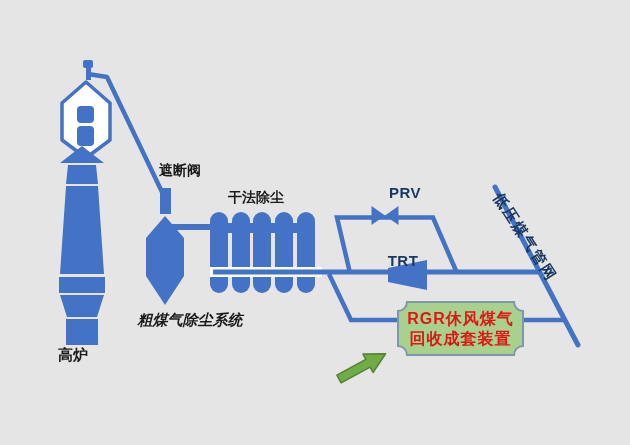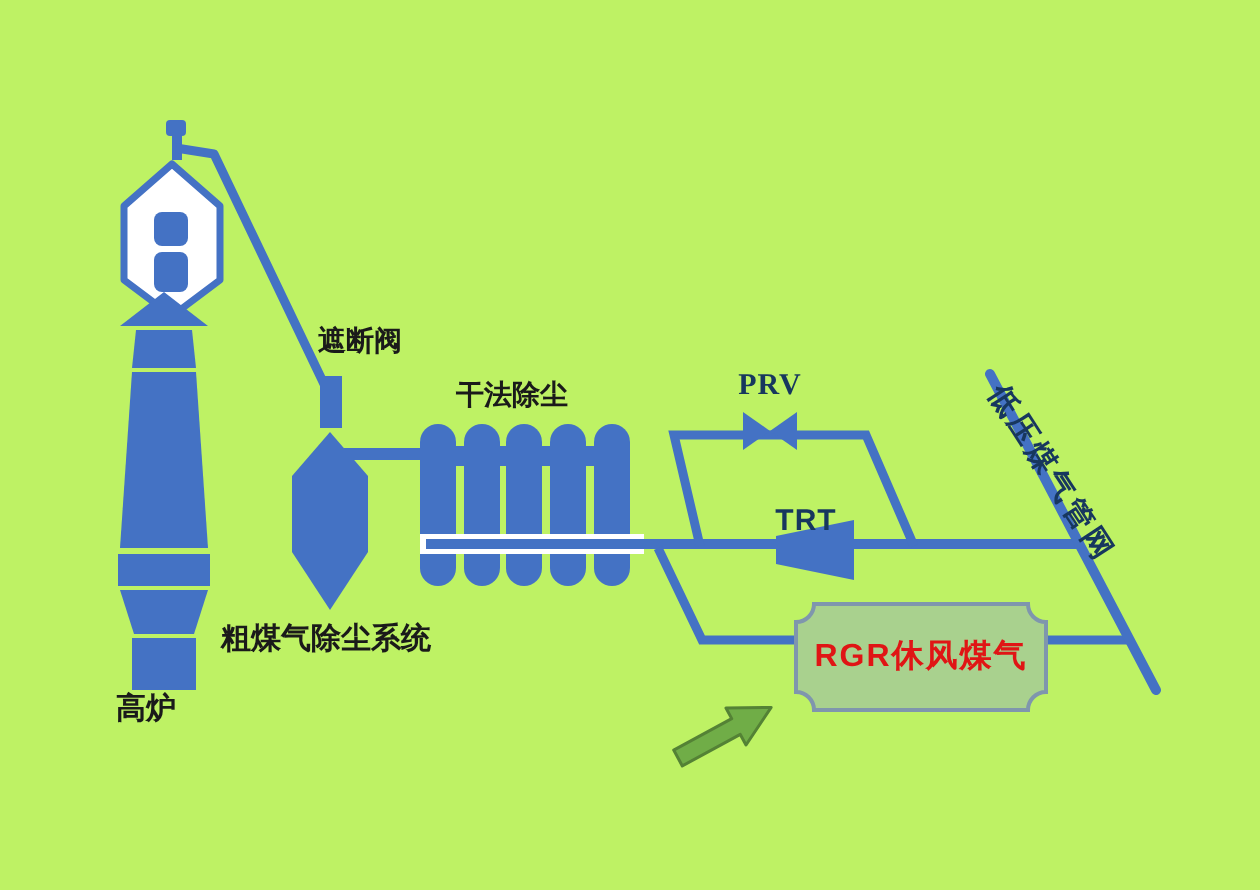--- a/index.html
+++ b/index.html
@@ -1,19 +1,19 @@
 <!DOCTYPE html>
 <html><head>
 <meta charset="utf-8">
 <style>
   html,body{margin:0;padding:0;background:#fff;}
   #canvas{
     position:relative;
     width:630px;height:445px;
-    background:#bef264;
+    background:#e5e5e5;
     overflow:hidden;
     font-family:"Liberation Sans", sans-serif;
   }
   #diagram-svg{position:absolute;left:0;top:0;}
   .lbl{
     position:absolute;
     color:#1a1a1a;
     font-weight:bold;
     text-align:center;
     white-space:nowrap;
@@ -103,27 +103,28 @@
 
     <g transform="translate(339,379) rotate(-28.5)">
       <polygon points="0,-4.5 33,-4.5 33,-10.5 53,0 33,10.5 33,4.5 0,4.5" fill="#70ad47" stroke="#548235" stroke-width="1.5" stroke-linejoin="round"></polygon>
     </g>
   </svg>
 
   <div class="lbl lbl-black" style="left:153px;top:163px;width:54px;">遮断阀</div>
 
   <div class="lbl lbl-black" style="left:224px;top:190px;width:64px;text-align:center;">干法除尘</div>
 
-  <div class="lbl lbl-black15" style="left:108px;top:312px;width:110px;">粗煤气除尘系统</div>
+  <div class="lbl lbl-black15" style="left:135px;top:312px;width:110px;font-style:italic;">粗煤气除尘系统</div>
 
   <div class="lbl lbl-black15" style="left:56px;top:347px;width:34px;">高炉</div>
 
-  <div class="lbl lbl-navy" style="left:362px;top:185px;width:46px;font-family:Liberation Serif, serif;">PRV</div>
+  <div class="lbl lbl-navy" style="left:382px;top:185px;width:46px;">PRV</div>
 
   <div class="lbl lbl-navy" style="left:386px;top:253px;width:34px;">TRT</div>
 
   <div class="lbl lbl-rotated" style="left:504px;top:190px;">低压煤气管网</div>
 
   <div class="rgr-box-text">
     <span>RGR休风煤气</span>
+    <span>回收成套装置</span>
   </div>
 
 </div>
 
 </body></html>

